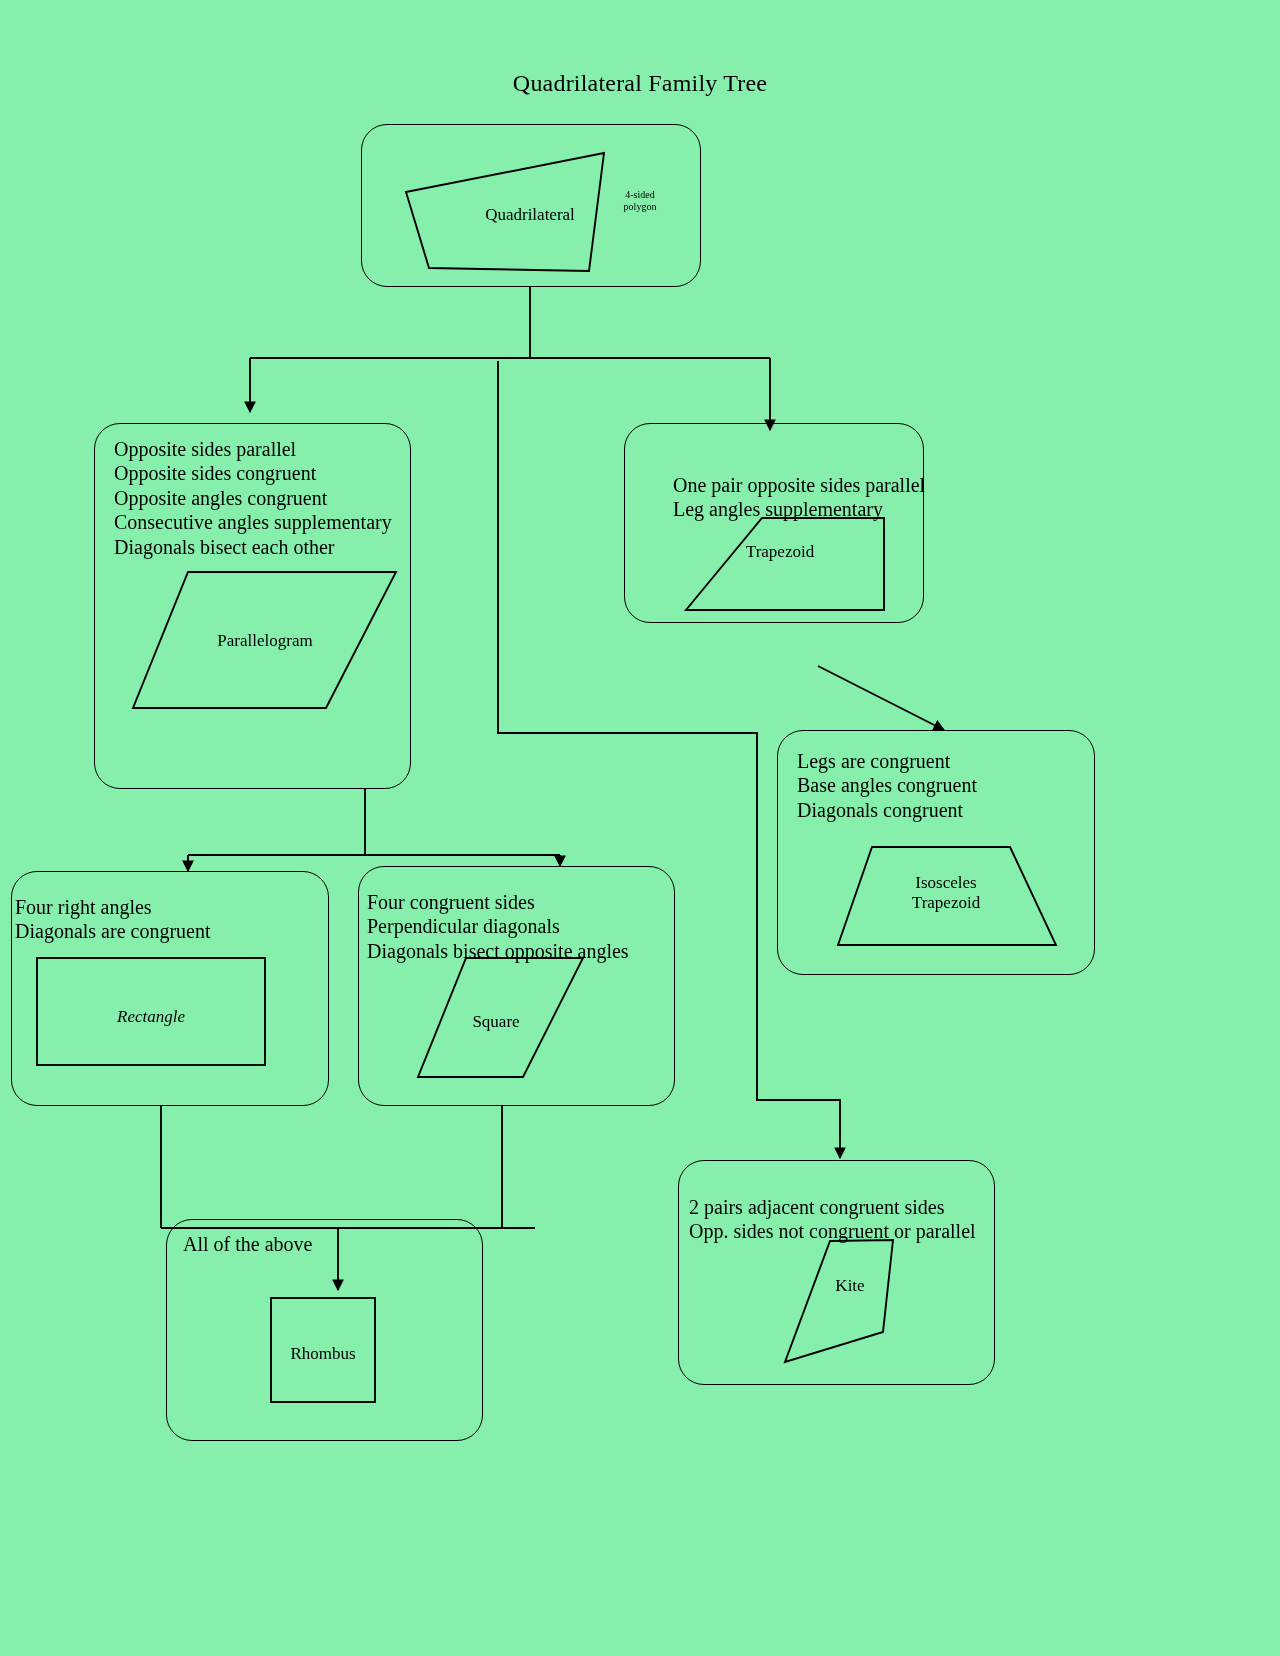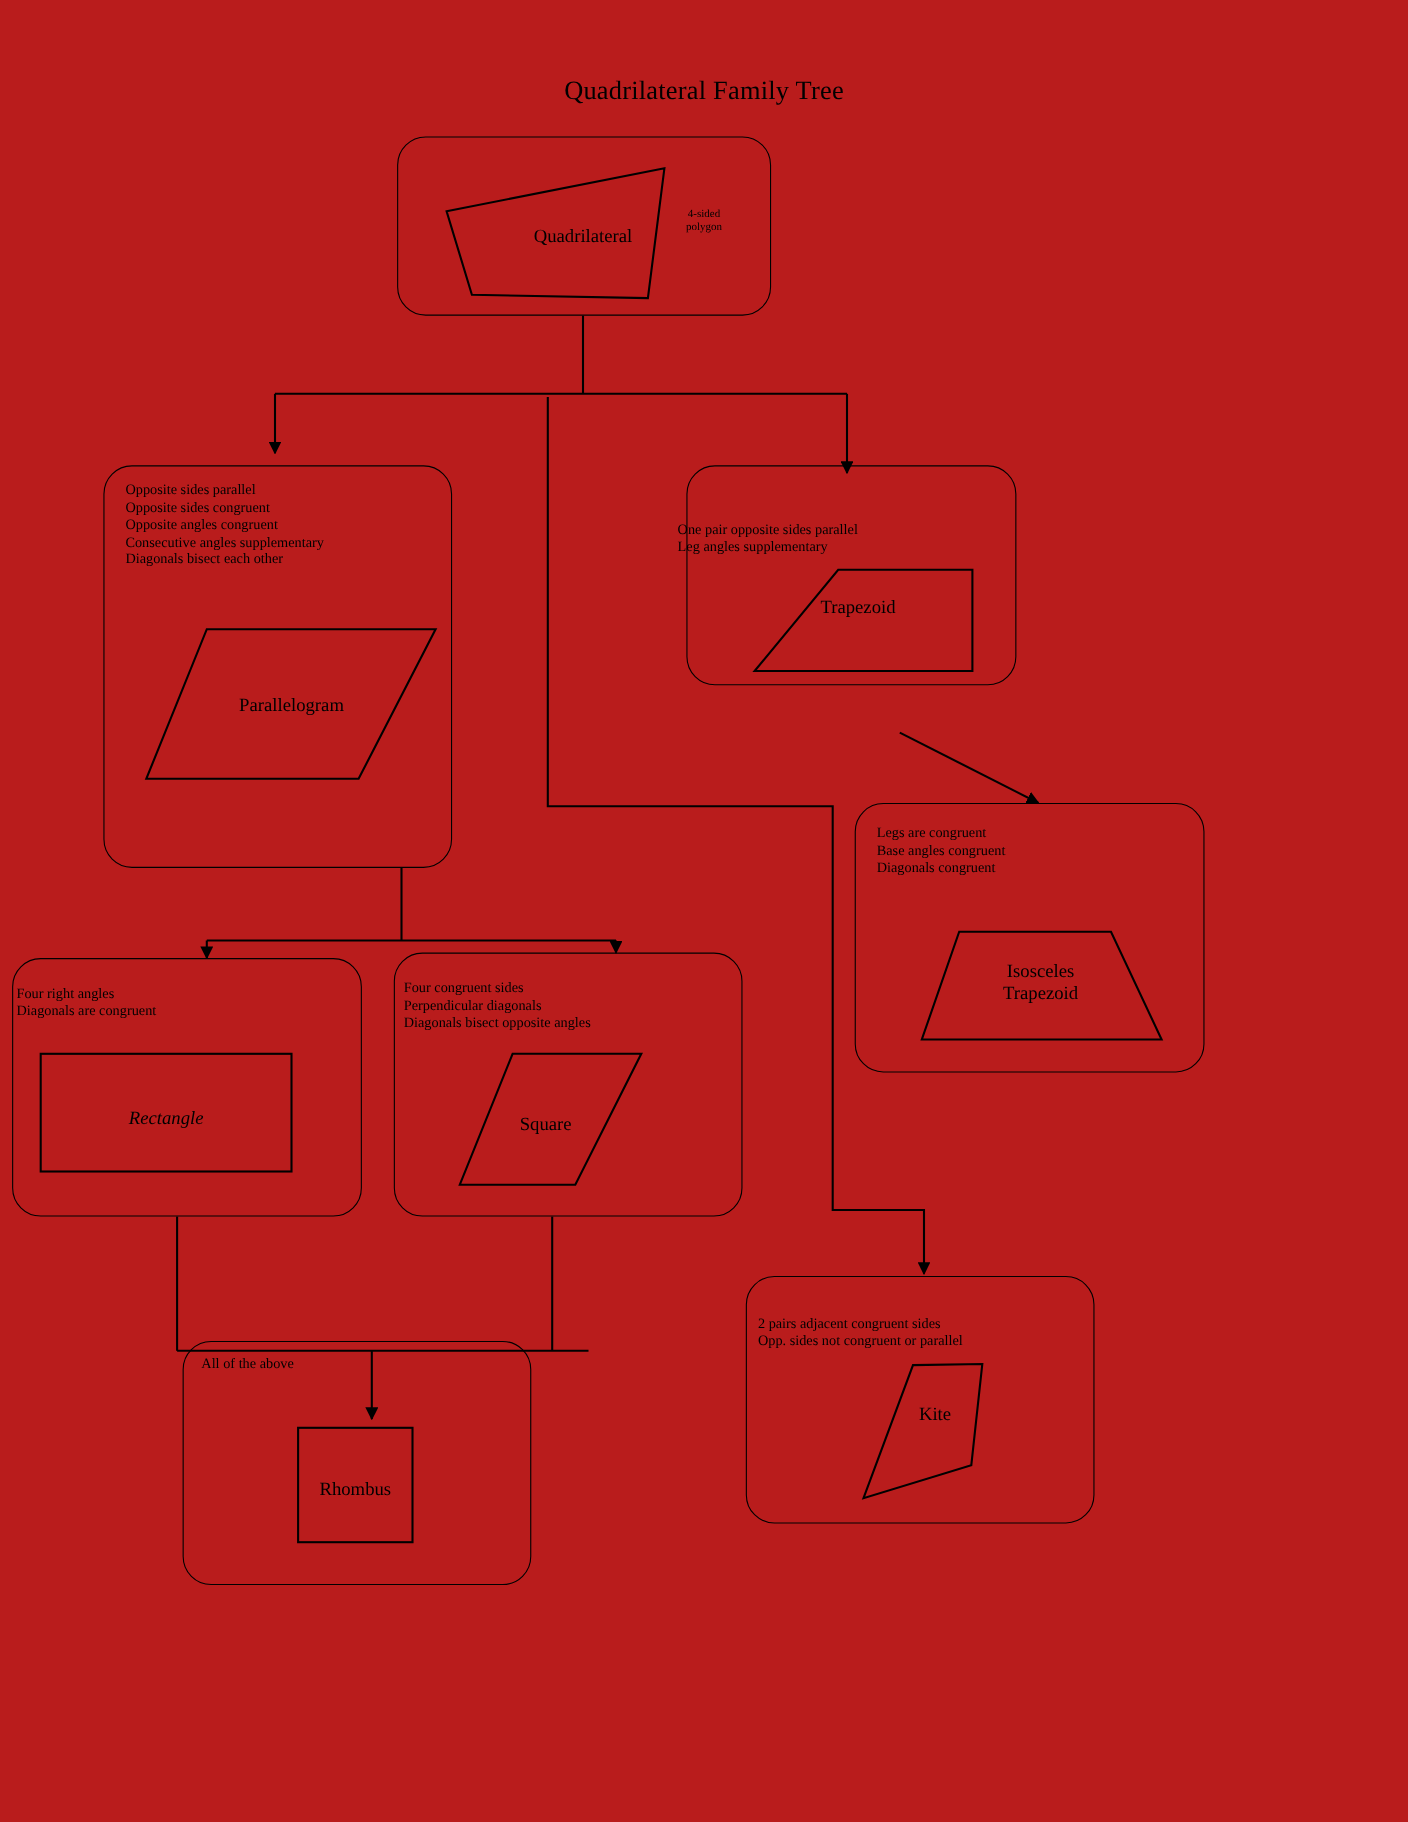--- a/index.html
+++ b/index.html
@@ -9,21 +9,21 @@
   }
   body {
     font-family: "Liberation Serif", "DejaVu Serif", serif;
     color: #000000;
   }
   #page {
     position: relative;
     width: 1280px;
     height: 1656px;
     overflow: hidden;
-    background: #b91c1c;
+    background: #86efac;
   }
   #diagram-svg {
     position: absolute;
     left: 0;
     top: 0;
     width: 1280px;
     height: 1656px;
   }
   .page-title {
     position: absolute;
@@ -36,21 +36,21 @@
   }
   .node-box {
     position: absolute;
     box-sizing: border-box;
     border: 1.6px solid #000000;
     border-radius: 26px;
     background: transparent;
   }
   .props {
     position: absolute;
-    font-size: 13px;
+    font-size: 20px;
     line-height: 1.22;
     white-space: pre;
   }
   .shape-label {
     position: absolute;
     font-size: 17px;
     line-height: 1.2;
     text-align: center;
     white-space: pre;
   }
@@ -130,21 +130,21 @@
 
   <div class="node-box" style="left:94px; top:423px; width:317px; height:366px;"></div>
   <div class="props" style="left:114px; top:437px;">Opposite sides parallel
 Opposite sides congruent
 Opposite angles congruent
 Consecutive angles supplementary
 Diagonals bisect each other</div>
   <div class="shape-label" style="left:175px; top:631px; width:180px;">Parallelogram</div>
 
   <div class="node-box" style="left:624px; top:423px; width:300px; height:200px;"></div>
-  <div class="props" style="left:616px; top:473px;">One pair opposite sides parallel
+  <div class="props" style="left:673px; top:473px;">One pair opposite sides parallel
 Leg angles supplementary</div>
   <div class="shape-label" style="left:700px; top:542px; width:160px;">Trapezoid</div>
 
   <div class="node-box" style="left:777px; top:730px; width:318px; height:245px;"></div>
   <div class="props" style="left:797px; top:749px;">Legs are congruent
 Base angles congruent
 Diagonals congruent</div>
   <div class="shape-label" style="left:866px; top:873px; width:160px;">Isosceles
 Trapezoid</div>
 

